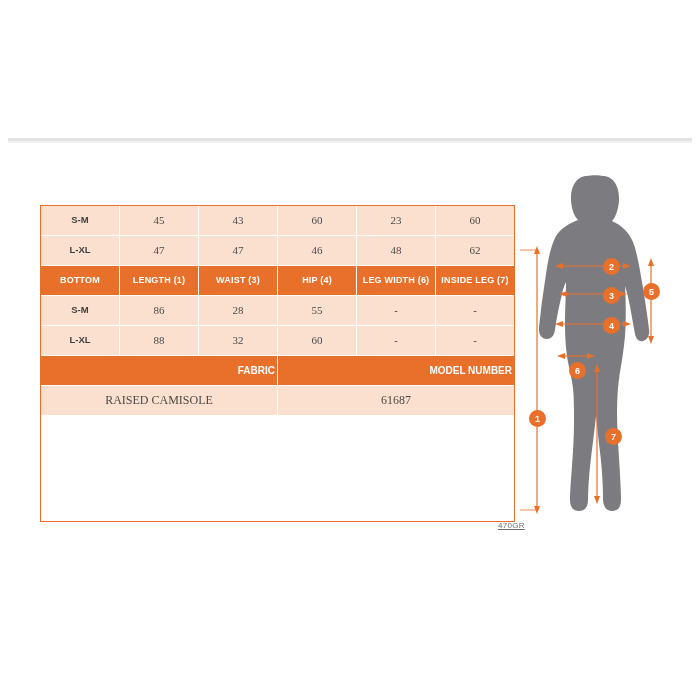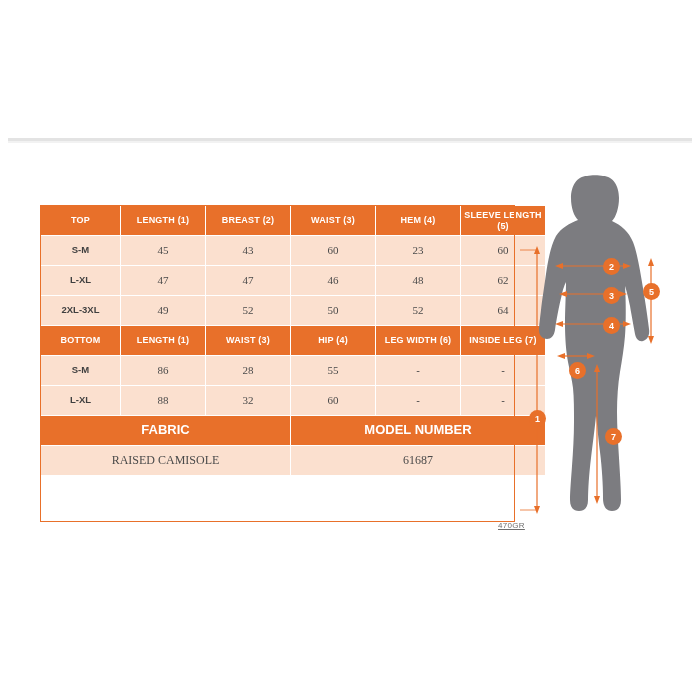--- a/index.html
+++ b/index.html
@@ -84,21 +84,22 @@
     font-family: Liberation Serif, serif;
   }
   .size-table td.dash {
     font-size: 11px;
     color: #4a4a4a;
   }
   .size-table td.fabric-hdr {
     background: #e8702a;
     color: #ffffff;
     font-weight: bold;
-    font-size: 13px;
+    font-size: 10px;
+    text-align: right;
   }
   .size-table td.fabric-val {
     background: #fbe0cf;
     font-size: 12px;
     color: #4a4a4a;
     font-family: "Liberation Serif", serif;
   }
   .tbl-border {
     position: absolute;
     left: 40px;
@@ -146,55 +147,39 @@
 <body>
 
 <div class="page">
 
   <div class="top-band"></div>
   <div class="top-rule"></div>
   <div class="top-rule2"></div>
 
   <table class="size-table">
     <tbody>
-      <tr>
-        <td class="hdr" style="width:75px">TOP</td>
-        <td class="hdr" style="width:80px">LENGTH (1)</td>
-        <td class="hdr" style="width:80px">BREAST (2)</td>
-        <td class="hdr" style="width:80px">WAIST (3)</td>
-        <td class="hdr" style="width:80px">HEM (4)</td>
-        <td class="hdr" style="width:80px">SLEEVE LENGTH (5)</td>
-      </tr>
 
       <tr>
         <td class="sizecell">S-M</td>
         <td class="numcell">45</td>
         <td class="numcell">43</td>
         <td class="numcell">60</td>
         <td class="numcell">23</td>
         <td class="numcell">60</td>
       </tr>
 
       <tr>
         <td class="sizecell">L-XL</td>
         <td class="numcell">47</td>
         <td class="numcell">47</td>
         <td class="numcell">46</td>
         <td class="numcell">48</td>
         <td class="numcell">62</td>
       </tr>
 
-      <tr>
-        <td class="sizecell">2XL-3XL</td>
-        <td class="numcell">49</td>
-        <td class="numcell">52</td>
-        <td class="numcell">50</td>
-        <td class="numcell">52</td>
-        <td class="numcell">64</td>
-      </tr>
 
       <tr>
         <td class="hdr">BOTTOM</td>
         <td class="hdr">LENGTH (1)</td>
         <td class="hdr">WAIST (3)</td>
         <td class="hdr">HIP (4)</td>
         <td class="hdr">LEG WIDTH (6)</td>
         <td class="hdr">INSIDE LEG (7)</td>
       </tr>
 

